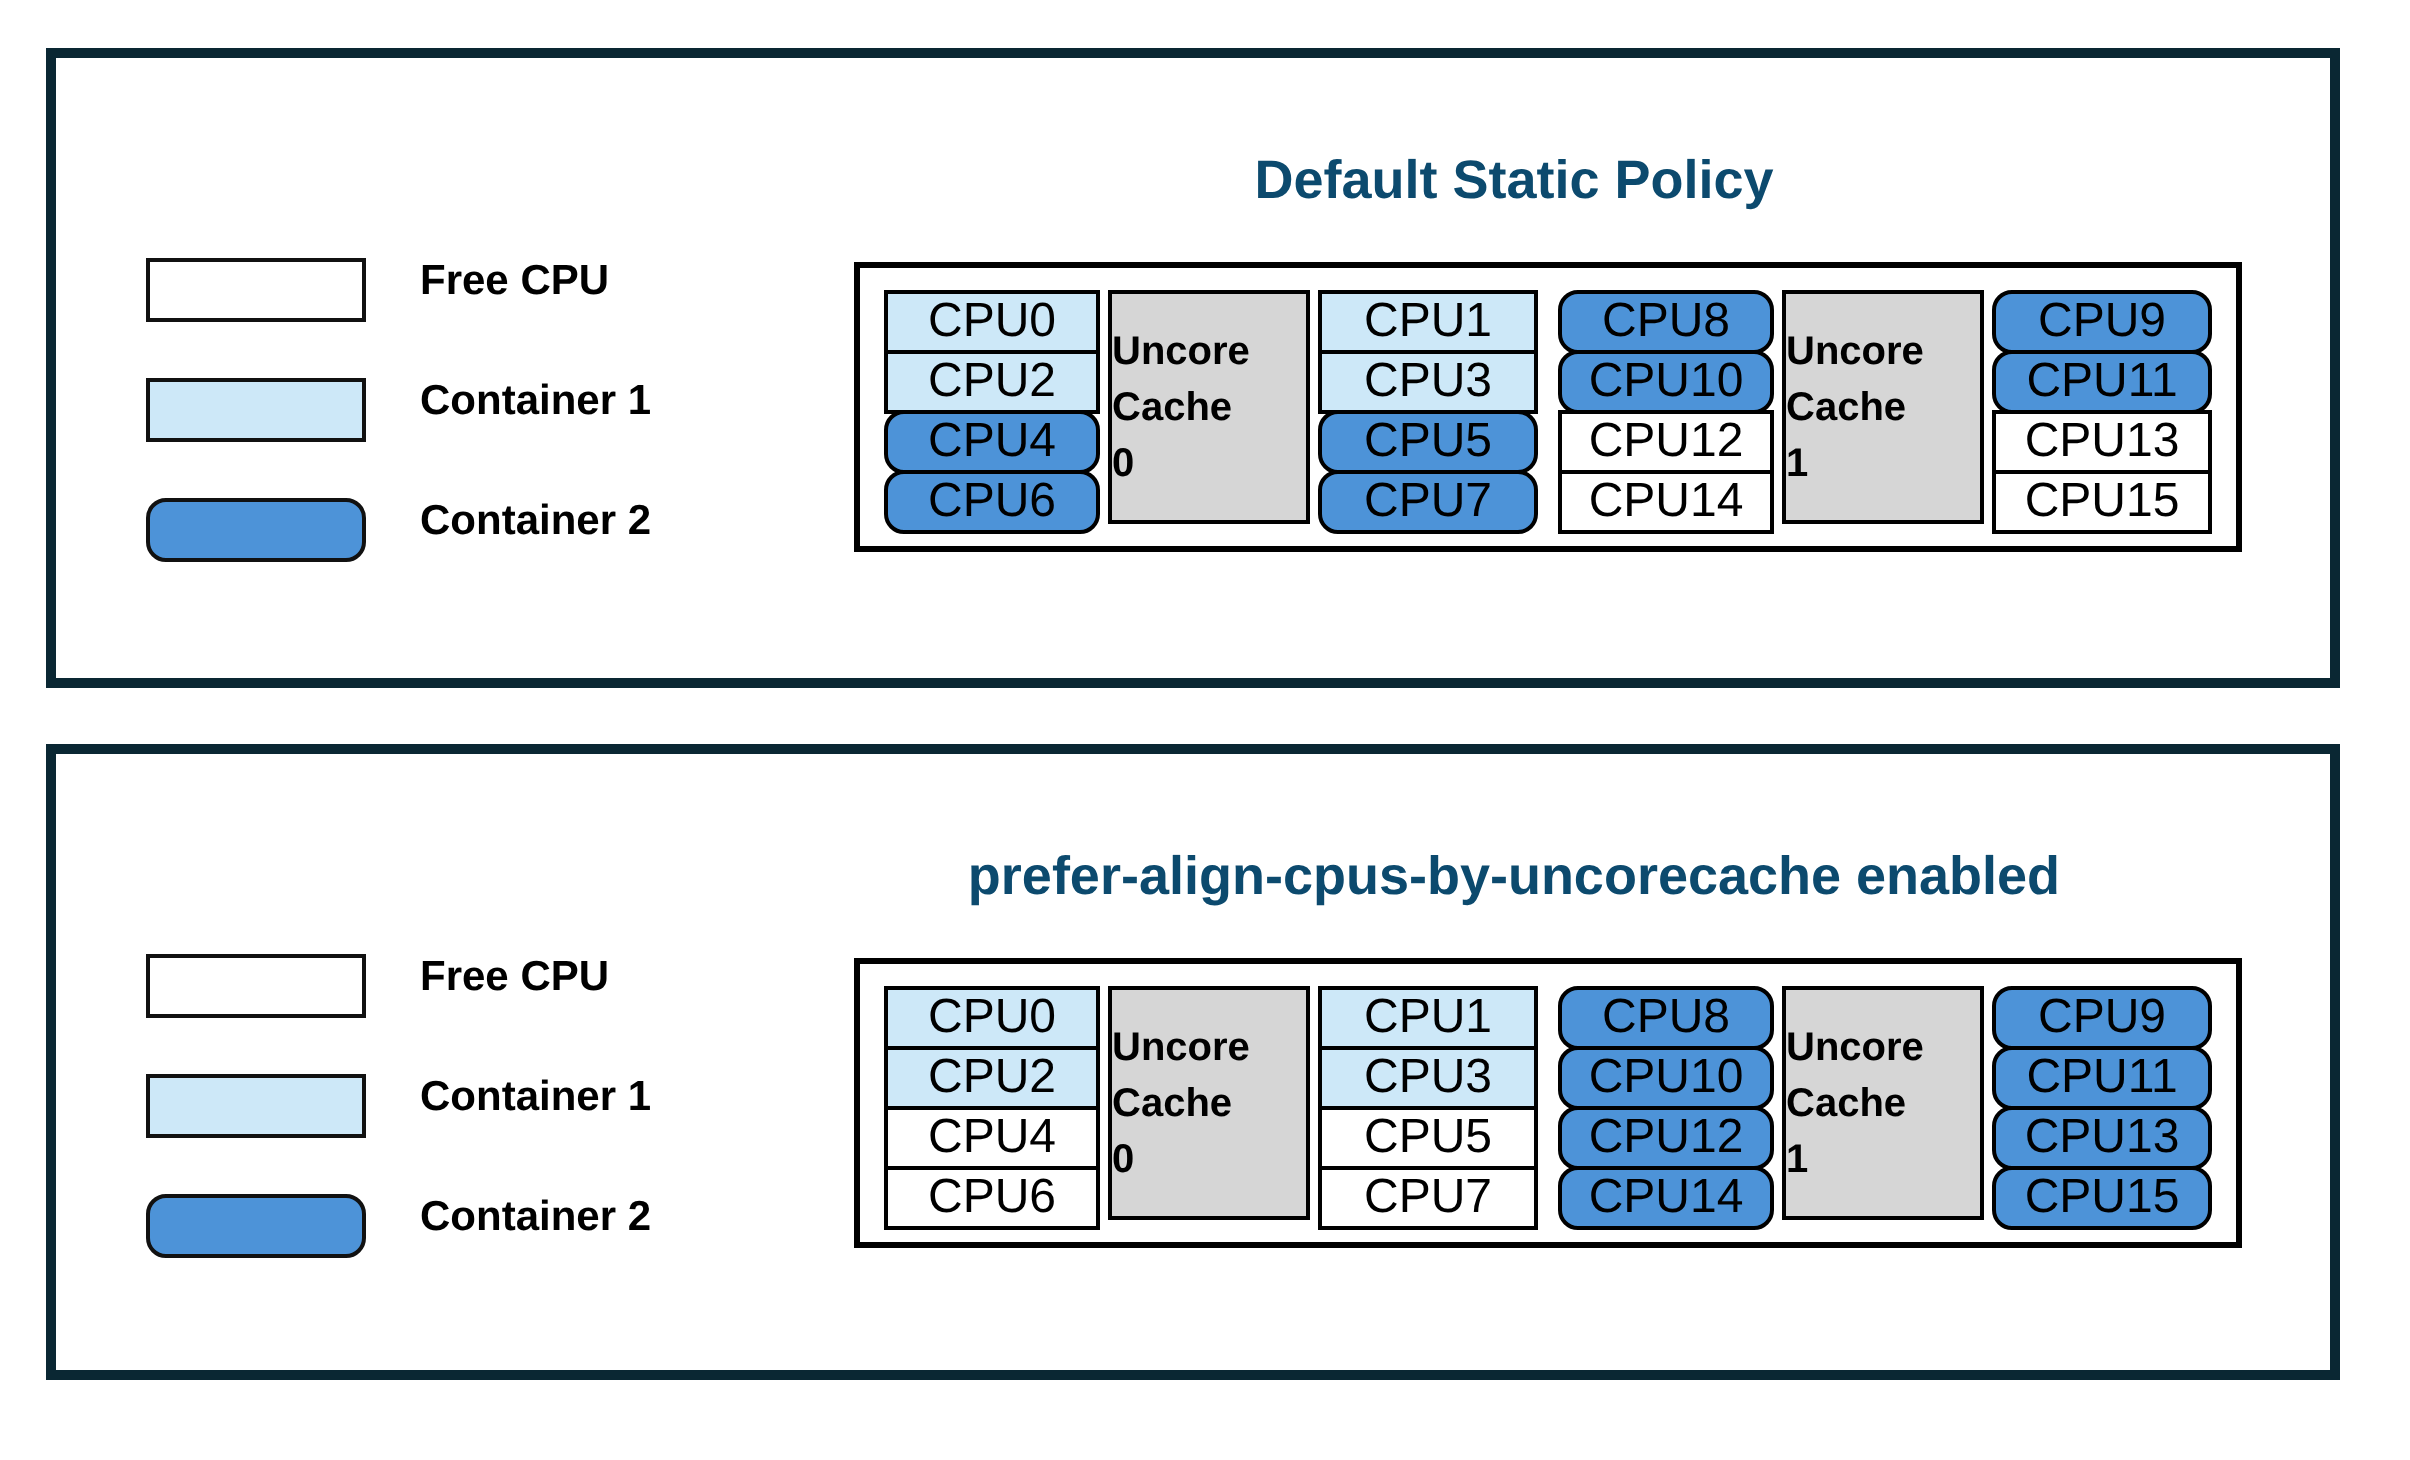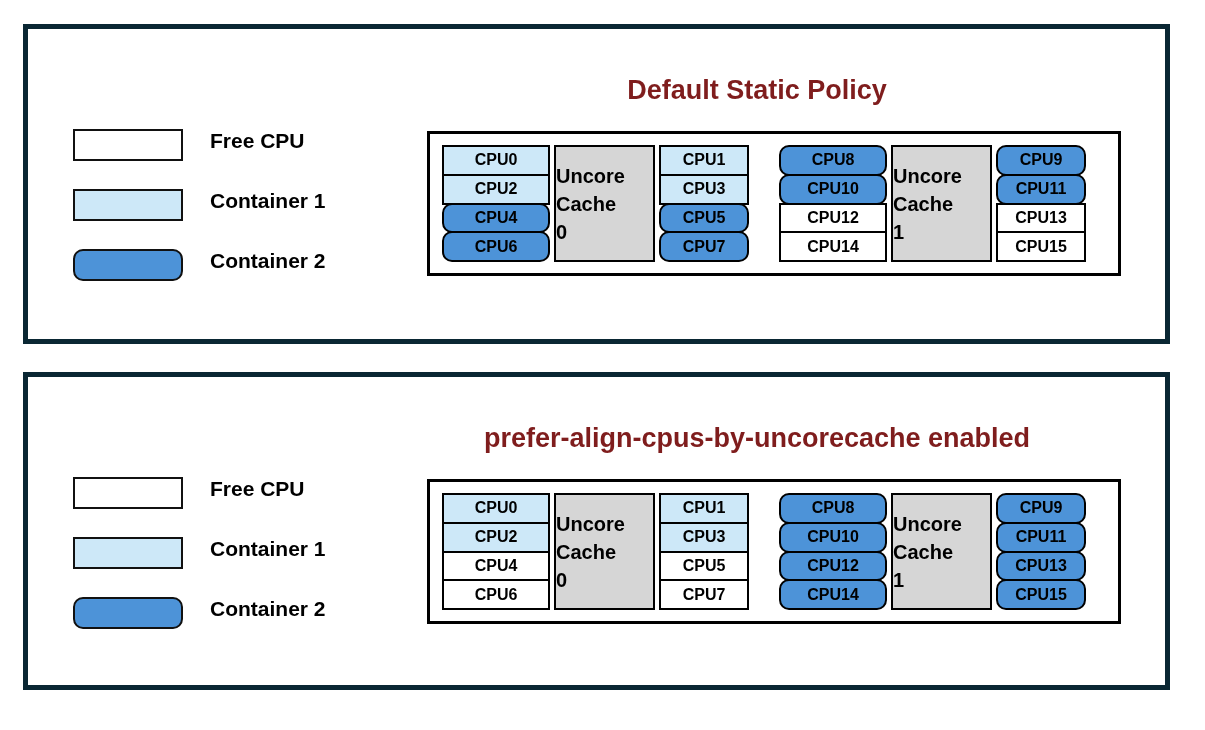--- a/index.html
+++ b/index.html
@@ -46,21 +46,21 @@
     white-space:nowrap;
   }
 
   .panel-title {
     position:absolute;
     left:382px; top:46px;
     width:694px;
     text-align:center;
     font-weight:bold;
     font-size:27px;
-    color:#7f1d1d;
+    color:#0c4a6e;
     white-space:nowrap;
   }
 
   .diagram {
     position:absolute;
     left:399px; top:102px;
     width:694px; height:145px;
     border:3px solid #000000;
     box-sizing:border-box;
     background:#ffffff;
@@ -71,21 +71,21 @@
   .group {
     flex:1;
     display:flex;
     gap:4px;
   }
   .cpu-col {
     width:108px;
     display:flex;
     flex-direction:column;
   }
-  .cpu-col.right { width:90px; }
+  .cpu-col.right { width:110px; }
   .cache-block {
     width:101px;
     border:2px solid #000000;
     box-sizing:border-box;
     background:#d6d6d6;
     display:flex;
     flex-direction:column;
     justify-content:center;
     align-items:flex-start;
     font-weight:bold;
@@ -96,22 +96,22 @@
   }
   .cpu-cell {
     flex:1;
     border:2px solid #000000;
     margin-top:-2px;
     box-sizing:border-box;
     background:#ffffff;
     display:flex;
     align-items:center;
     justify-content:center;
-    font-weight:bold;
-    font-size:16px;
+    font-weight:normal;
+    font-size:24px;
     color:#000000;
   }
   .cpu-cell:first-child { margin-top:0; }
 
   .state-free { background:#ffffff; }
   .state-container1 { background:#cde8f8; }
   .state-container2 { background:#4d93d8;border-radius:10px; }
 </style>
 </head>
 <body>

